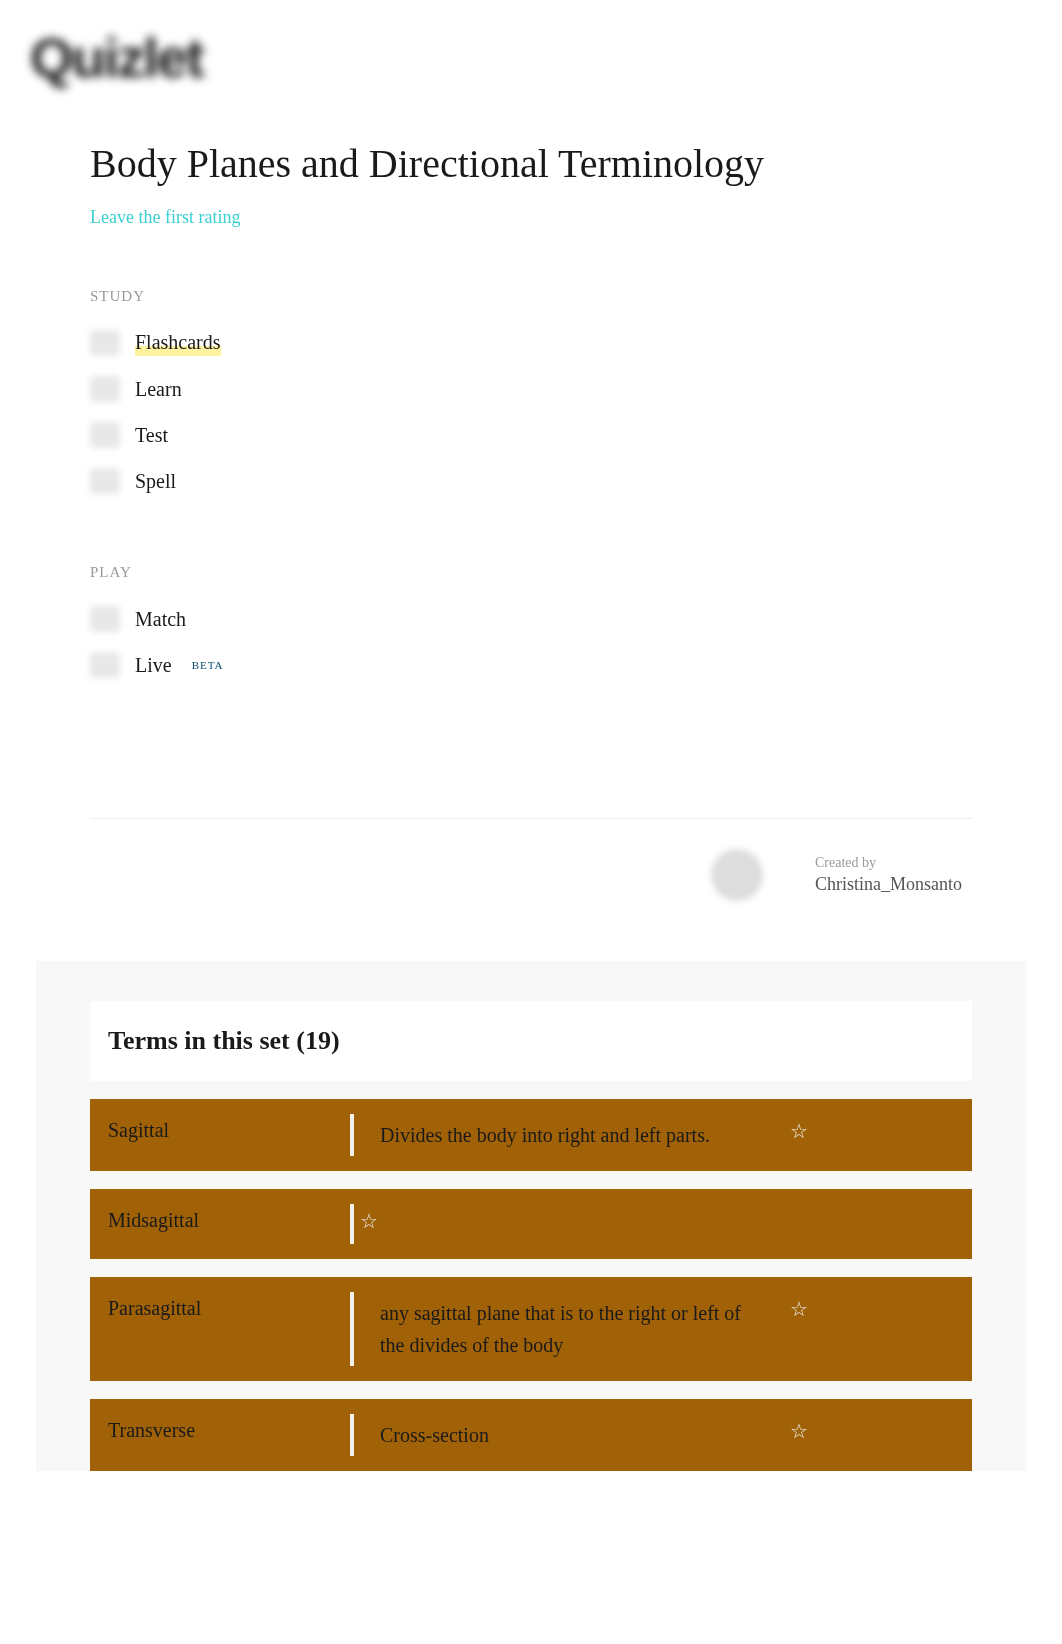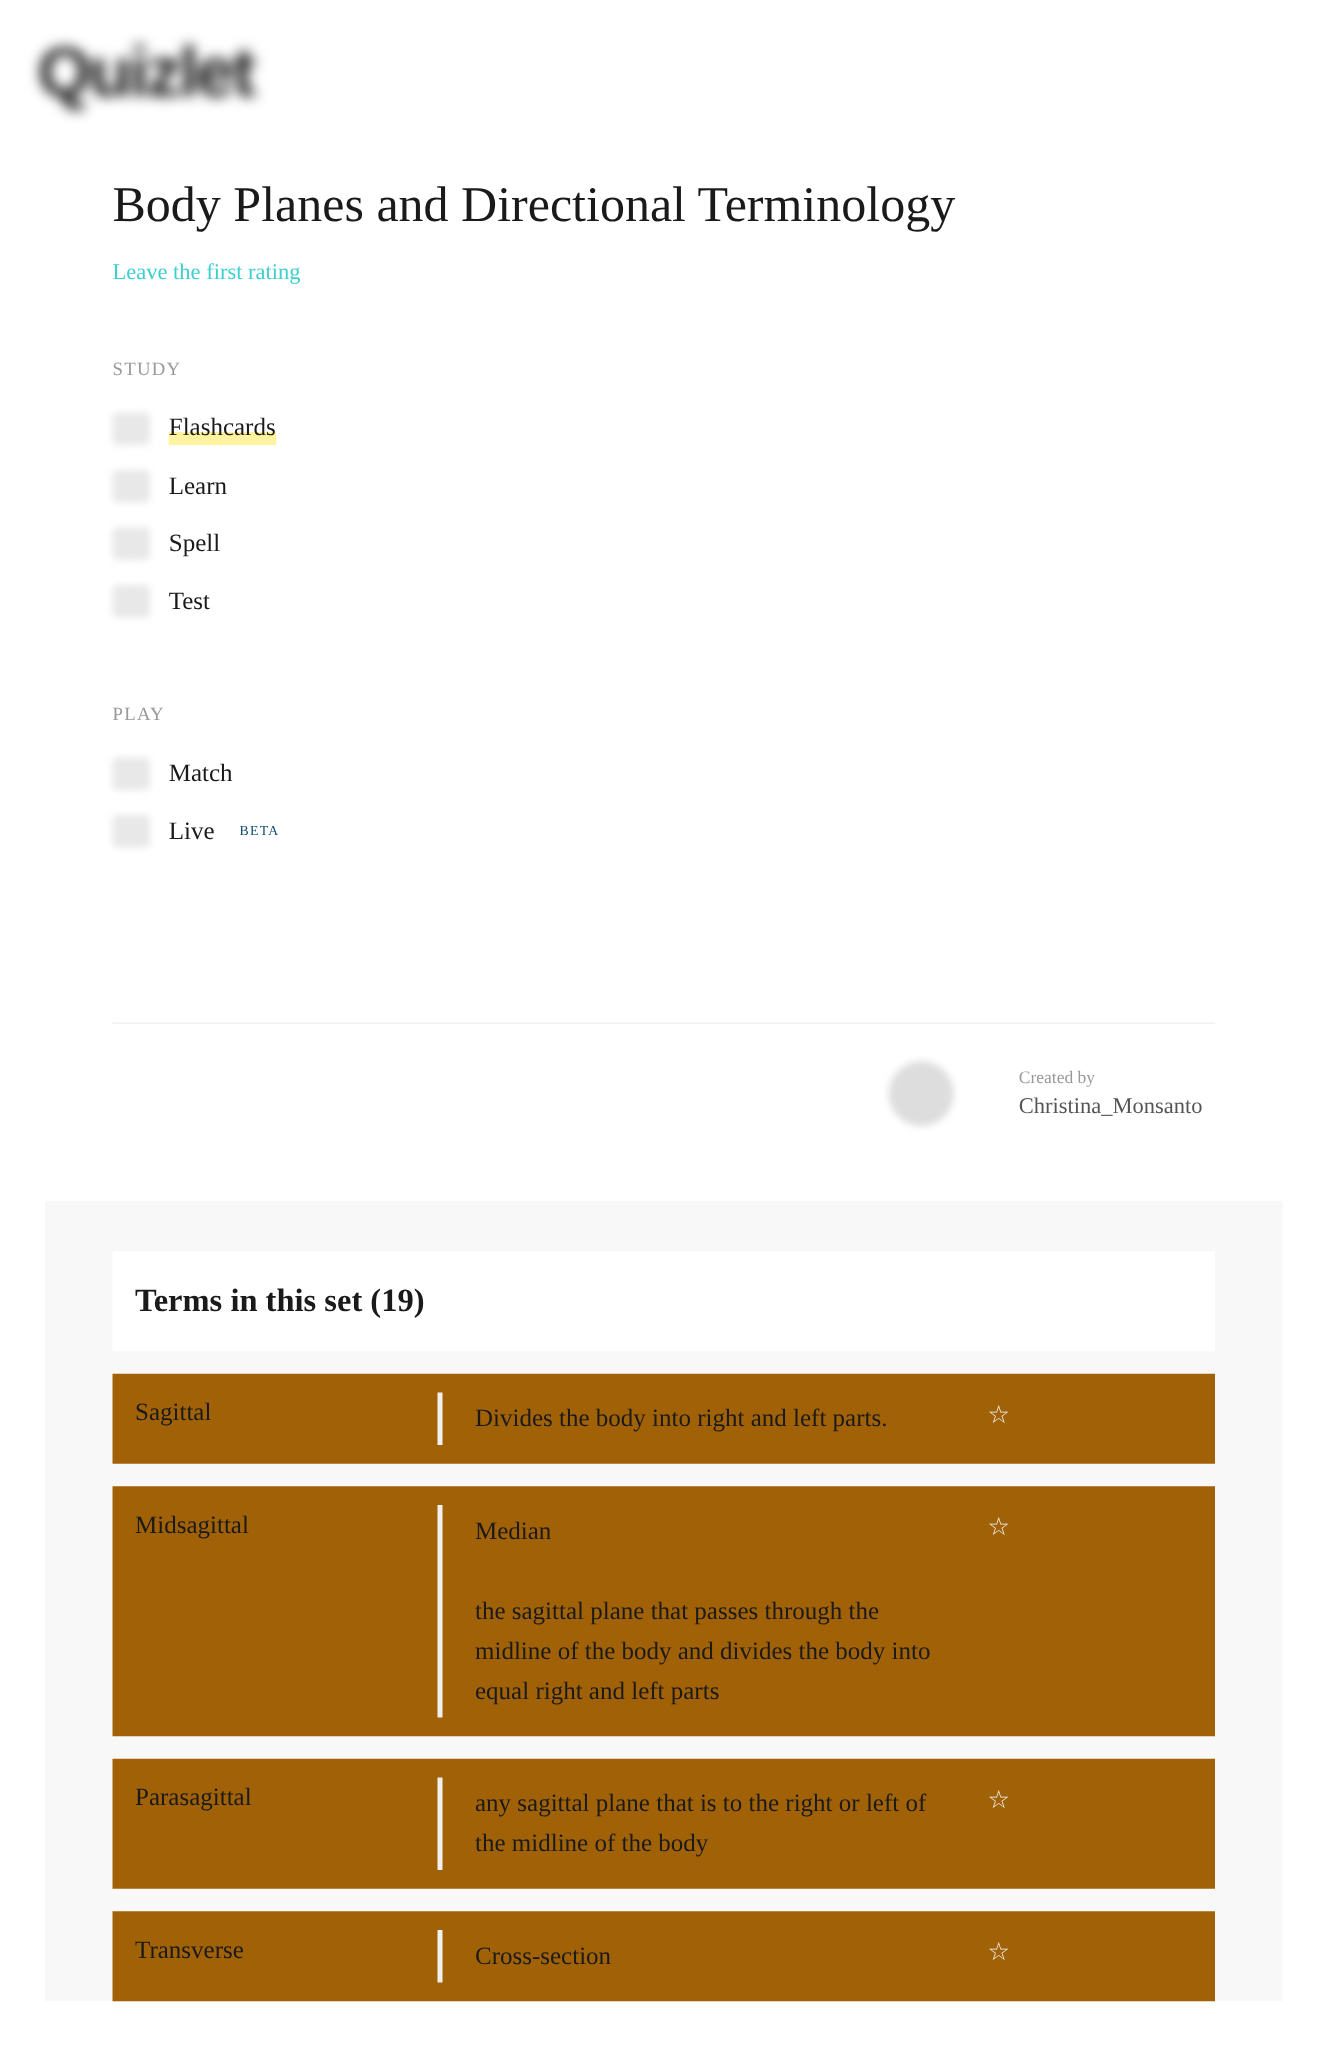--- a/index.html
+++ b/index.html
@@ -165,25 +165,25 @@
   <div class="menu-item">
     <div class="menu-icon"></div>
     <span class="menu-label highlighted">Flashcards</span>
   </div>
   <div class="menu-item">
     <div class="menu-icon"></div>
     <span class="menu-label">Learn</span>
   </div>
   <div class="menu-item">
     <div class="menu-icon"></div>
+    <span class="menu-label">Test</span>
+  </div>
+  <div class="menu-item">
+    <div class="menu-icon"></div>
     <span class="menu-label">Spell</span>
-  </div>
-  <div class="menu-item">
-    <div class="menu-icon"></div>
-    <span class="menu-label">Test</span>
   </div>
 
   <div class="section-header">PLAY</div>
 
   <div class="menu-item">
     <div class="menu-icon"></div>
     <span class="menu-label">Match</span>
   </div>
   <div class="menu-item">
     <div class="menu-icon"></div>
@@ -207,28 +207,27 @@
     <div class="term-card">
       <div class="term-name">Sagittal</div>
       <div class="term-separator"></div>
       <div class="term-definition">Divides the body into right and left parts.</div>
       <div class="term-star">☆</div>
     </div>
 
     <div class="term-card">
       <div class="term-name">Midsagittal</div>
       <div class="term-separator"></div>
-      <div class="term-definition">Median<br><br>the sagittal plane that passes through the midline of the body and divides the body into equal right and left parts</div>
       <div class="term-star">☆</div>
     </div>
 
     <div class="term-card">
       <div class="term-name">Parasagittal</div>
       <div class="term-separator"></div>
-      <div class="term-definition">any sagittal plane that is to the right or left of the midline of the body</div>
+      <div class="term-definition">any sagittal plane that is to the right or left of the divides of the body</div>
       <div class="term-star">☆</div>
     </div>
 
     <div class="term-card">
       <div class="term-name">Transverse</div>
       <div class="term-separator"></div>
       <div class="term-definition">Cross-section</div>
       <div class="term-star">☆</div>
     </div>
   </div>

